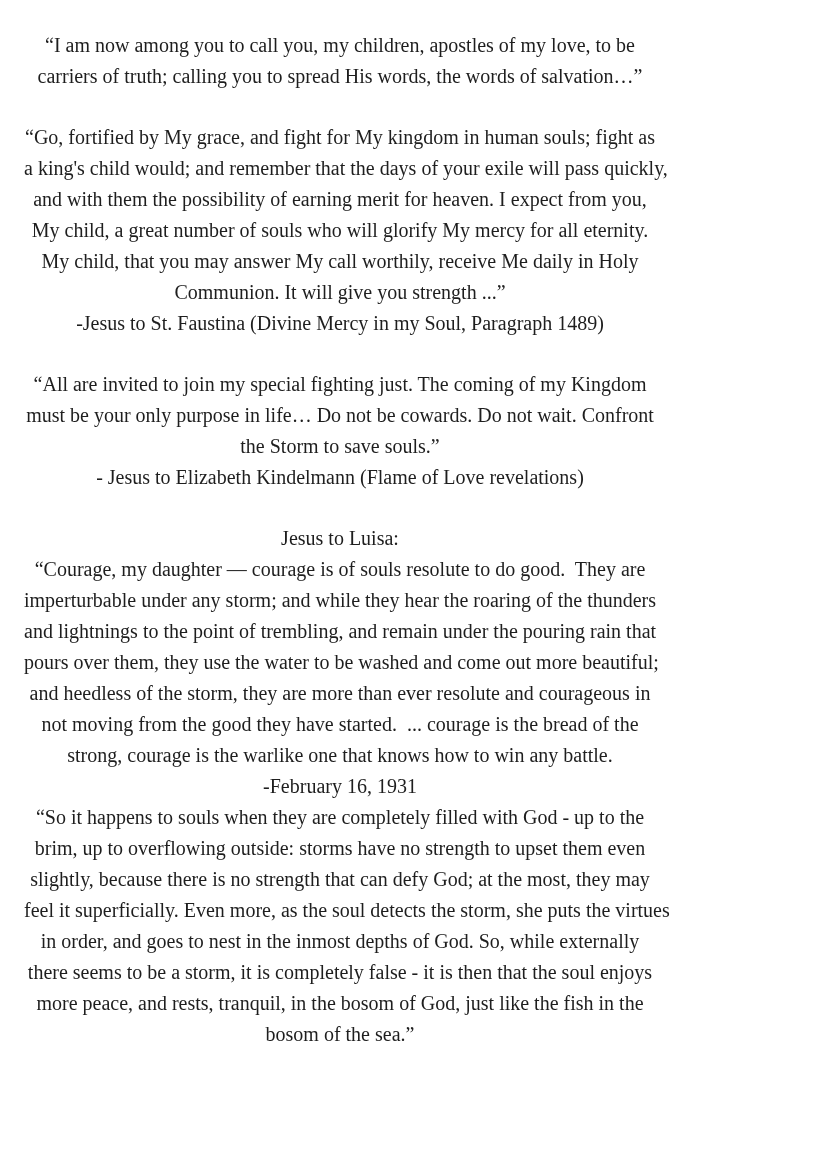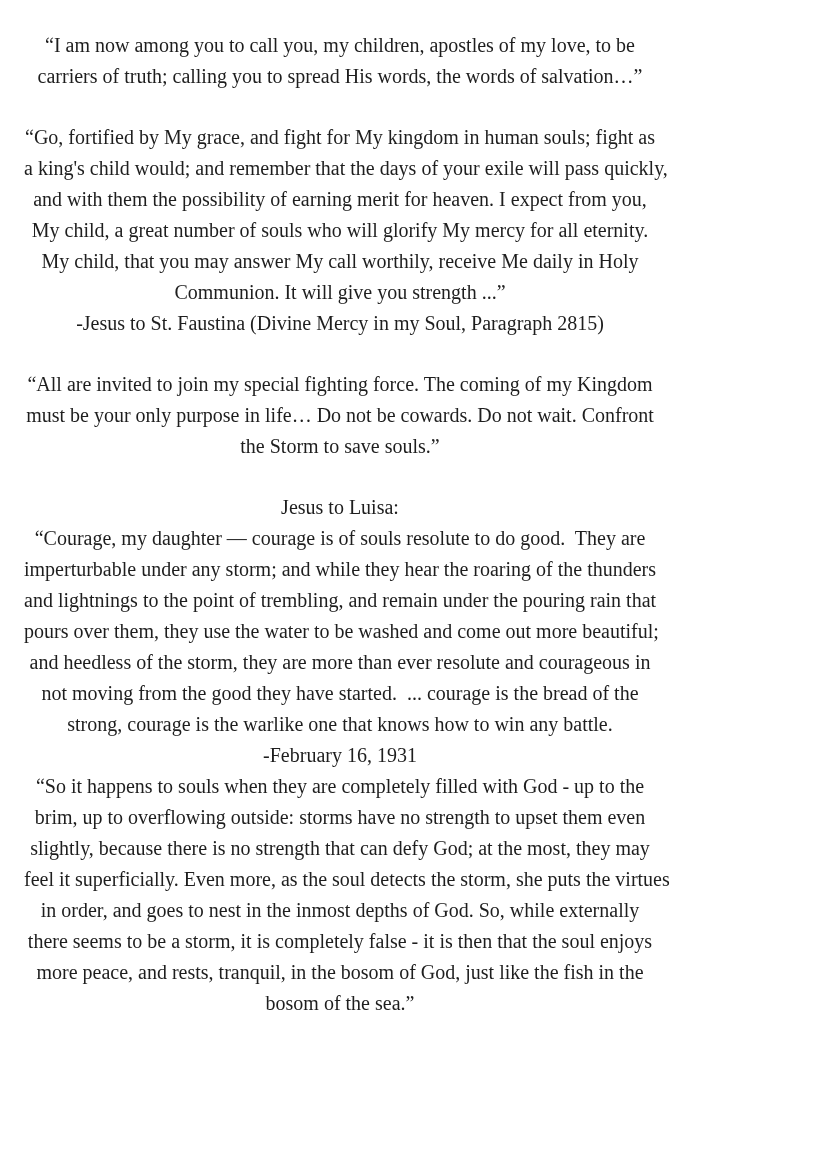--- a/index.html
+++ b/index.html
@@ -45,27 +45,28 @@
 carriers of truth; calling you to spread His words, the words of salvation…”</p>
   </section>
 
   <section class="quote-block">
     <p>“Go, fortified by My grace, and fight for My kingdom in human souls; fight as
 a king's child would; and remember that the days of your exile will pass quickly,
 and with them the possibility of earning merit for heaven. I expect from you,
 My child, a great number of souls who will glorify My mercy for all eternity.
 My child, that you may answer My call worthily, receive Me daily in Holy
 Communion. It will give you strength ...”</p>
-    <p>-Jesus to St. Faustina (Divine Mercy in my Soul, Paragraph 2815)</p>
+    <p>-Jesus to St. Faustina (Divine Mercy in my Soul, Paragraph 1489)</p>
   </section>
 
   <section class="quote-block">
-    <p>“All are invited to join my special fighting force. The coming of my Kingdom
+    <p>“All are invited to join my special fighting just. The coming of my Kingdom
 must be your only purpose in life… Do not be cowards. Do not wait. Confront
 the Storm to save souls.”</p>
+    <p>- Jesus to Elizabeth Kindelmann (Flame of Love revelations)</p>
   </section>
 
   <section class="quote-block last">
     <p>Jesus to Luisa:</p>
     <p>“Courage, my daughter — courage is of souls resolute to do good.  They are
 imperturbable under any storm; and while they hear the roaring of the thunders
 and lightnings to the point of trembling, and remain under the pouring rain that
 pours over them, they use the water to be washed and come out more beautiful;
 and heedless of the storm, they are more than ever resolute and courageous in
 not moving from the good they have started.  ... courage is the bread of the

